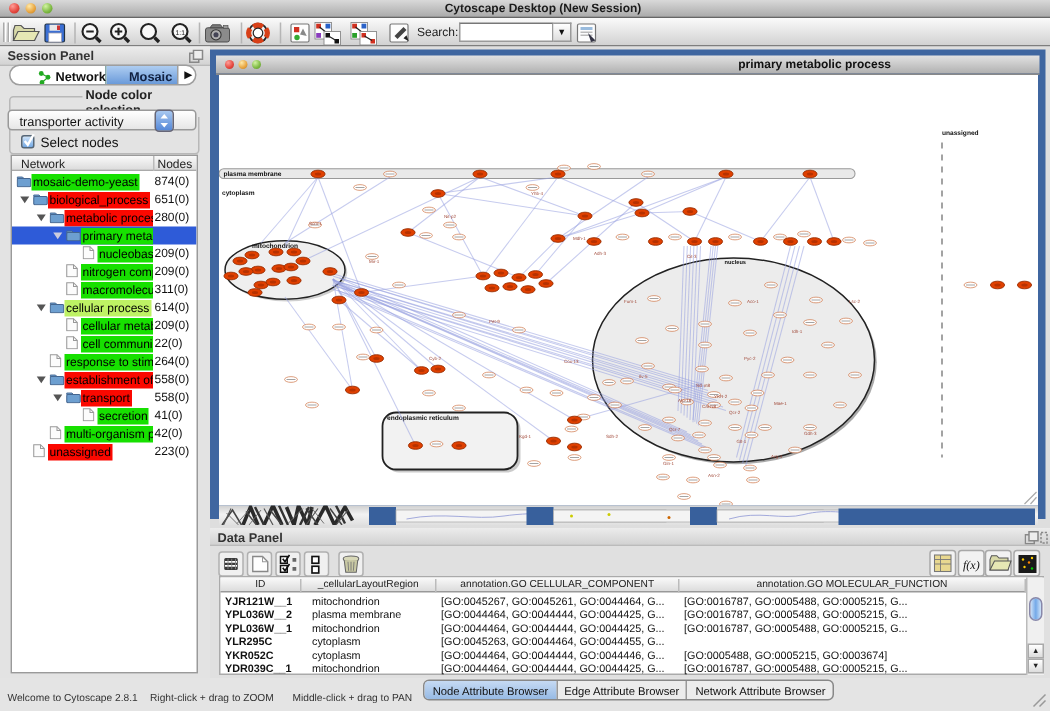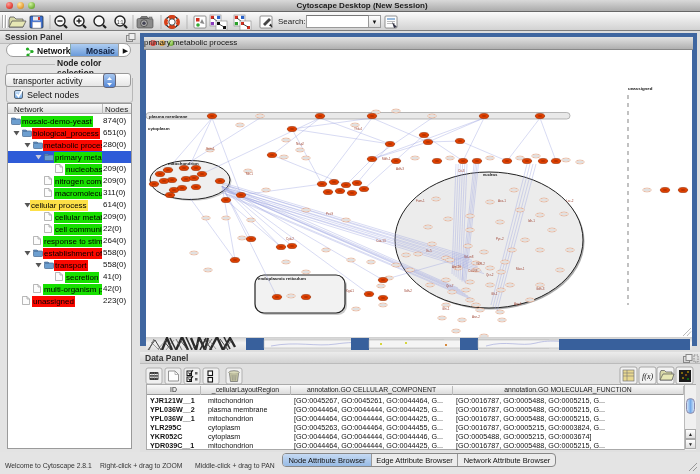--- a/index.html
+++ b/index.html
@@ -218,21 +218,21 @@
       <div class="abs" style="left:95px;top:0.5px;font-size:8px;color:#111;">311(0)</div>
     </div>
 <div class="abs" style="left:0;top:95px;width:123px;height:12px;">
       <svg class="abs" style="left:16px;top:3px" width="7" height="6">
         <path d="M0.5 1 L6.5 1 L3.5 5.5 Z" fill="#555"></path>
       </svg>
       <svg class="abs" style="left:25px;top:1.5px" width="10" height="8">
         <rect x="0.5" y="2" width="9" height="5.5" rx="0.8" fill="#6d9fd0" stroke="#44658f" stroke-width="0.7"></rect>
         <path d="M0.5 2 L0.5 1 L4 1 L5 2 Z" fill="#6d9fd0" stroke="#44658f" stroke-width="0.6"></path>
       </svg>
-      <div class="abs" style="left:22px;top:0.5px;max-width:59px;overflow:hidden;white-space:nowrap;background:#fde047;font-size:8px;color:#000;padding:0 1px;height:11px;line-height:11px;">cellular process</div>
+      <div class="abs" style="left:35px;top:0.5px;max-width:59px;overflow:hidden;white-space:nowrap;background:#bef264;font-size:8px;color:#000;padding:0 1px;height:11px;line-height:11px;">cellular process</div>
       <div class="abs" style="left:95px;top:0.5px;font-size:8px;color:#111;">614(0)</div>
     </div>
 <div class="abs" style="left:0;top:107px;width:123px;height:12px;">
       <svg class="abs" style="left:36px;top:1px" width="8" height="9">
         <path d="M0.5 0.5 L5 0.5 L7.5 3 L7.5 8.5 L0.5 8.5 Z" fill="#fcfcfc" stroke="#999" stroke-width="0.7"></path>
         <path d="M5 0.5 L5 3 L7.5 3" fill="none" stroke="#999" stroke-width="0.7"></path>
       </svg>
       <div class="abs" style="left:46px;top:0.5px;max-width:48px;overflow:hidden;white-space:nowrap;background:#17e000;font-size:8px;color:#000;padding:0 1px;height:11px;line-height:11px;">cellular metabol</div>
       <div class="abs" style="left:95px;top:0.5px;font-size:8px;color:#111;">209(0)</div>
     </div>
@@ -298,21 +298,21 @@
       <div class="abs" style="left:24px;top:0.5px;max-width:70px;overflow:hidden;white-space:nowrap;background:#fb0800;font-size:8px;color:#000;padding:0 1px;height:11px;line-height:11px;">unassigned</div>
       <div class="abs" style="left:95px;top:0.5px;font-size:8px;color:#111;">223(0)</div>
     </div>
 </div>
 <div class="abs" style="left:140px;top:31px;width:560px;height:321px;background:#dedede;overflow:hidden;">
 <div class="abs" style="left:0;top:2px;width:557px;height:313px;background:#3f66a0;"></div>
 <div class="abs" style="left:4px;top:6px;width:549px;height:13px;background:linear-gradient(#e2e2e2,#b0b0b0);border-bottom:1px solid #888;">
 <div class="abs" style="left:6px;top:3px;width:6px;height:6px;border-radius:50%;background:radial-gradient(circle at 35% 30%,#ff9d97,#e4453c 60%,#b2332c);"></div>
 <div class="abs" style="left:15px;top:3px;width:6px;height:6px;border-radius:50%;background:radial-gradient(circle at 35% 30%,#ffe9a8,#e8a33d 60%,#b67d26);"></div>
 <div class="abs" style="left:24px;top:3px;width:6px;height:6px;border-radius:50%;background:radial-gradient(circle at 35% 30%,#d2f3a2,#7cb841 60%,#5c8f2c);"></div>
-<div class="abs" style="left:0;top:1px;width:450px;text-align:left;font-size:8px;font-weight:normal;color:#111;">primary metabolic process</div>
+<div class="abs" style="left:0;top:1px;width:450px;text-align:right;font-size:8px;font-weight:bold;color:#111;">primary metabolic process</div>
 </div>
 <div class="abs" style="left:6px;top:19px;width:546px;height:287px;background:#fff;overflow:hidden;">
 <svg width="546" height="287" viewBox="0 0 546 287" style="position:absolute;left:0;top:0">
 <g font-family="Liberation Sans">
 <ellipse cx="344.5" cy="191.5" rx="94" ry="68" fill="#555" opacity="0.5"></ellipse>
 <ellipse cx="343" cy="190" rx="94" ry="68" fill="#ececec" stroke="#222" stroke-width="1"></ellipse>
 <text x="337" y="126" font-size="3.8" font-weight="bold" fill="#111">nucleus</text>
 <ellipse cx="45.5" cy="131.5" rx="40" ry="19.5" fill="#888" opacity="0.4"></ellipse>
 <ellipse cx="44" cy="130" rx="40" ry="19.5" fill="#efefef" stroke="#222" stroke-width="1"></ellipse>
 <text x="22" y="115" font-size="4.4" font-weight="bold" fill="#111">mitochondrion</text>
@@ -843,21 +843,20 @@
 <div class="abs" style="left:0;top:29px;width:538px;height:9px;font-size:7.2px;color:#111;white-space:nowrap;">
 <span class="abs" style="left:3px;font-weight:bold;">YPL036W__1</span>
 <span class="abs" style="left:61px;">mitochondrion</span>
 <span class="abs" style="left:147px;width:159px;overflow:hidden;">[GO:0044464, GO:0044444, GO:0044425, G...</span>
 <span class="abs" style="left:309px;width:226px;overflow:hidden;">[GO:0016787, GO:0005488, GO:0005215, G...</span>
 </div>
 <div class="abs" style="left:0;top:38px;width:538px;height:9px;font-size:7.2px;color:#111;white-space:nowrap;">
 <span class="abs" style="left:3px;font-weight:bold;">YLR295C</span>
 <span class="abs" style="left:61px;">cytoplasm</span>
 <span class="abs" style="left:147px;width:159px;overflow:hidden;">[GO:0045263, GO:0044464, GO:0044455, G...</span>
-<span class="abs" style="left:309px;width:226px;overflow:hidden;">[GO:0016787, GO:0005215, GO:0003824, G...</span>
 </div>
 <div class="abs" style="left:0;top:47px;width:538px;height:9px;font-size:7.2px;color:#111;white-space:nowrap;">
 <span class="abs" style="left:3px;font-weight:bold;">YKR052C</span>
 <span class="abs" style="left:61px;">cytoplasm</span>
 <span class="abs" style="left:147px;width:159px;overflow:hidden;">[GO:0044464, GO:0044444, GO:0044446, G...</span>
 <span class="abs" style="left:309px;width:226px;overflow:hidden;">[GO:0005488, GO:0005215, GO:0003674]</span>
 </div>
 <div class="abs" style="left:0;top:56px;width:538px;height:9px;font-size:7.2px;color:#111;white-space:nowrap;">
 <span class="abs" style="left:3px;font-weight:bold;">YDR039C__1</span>
 <span class="abs" style="left:61px;">mitochondrion</span>

